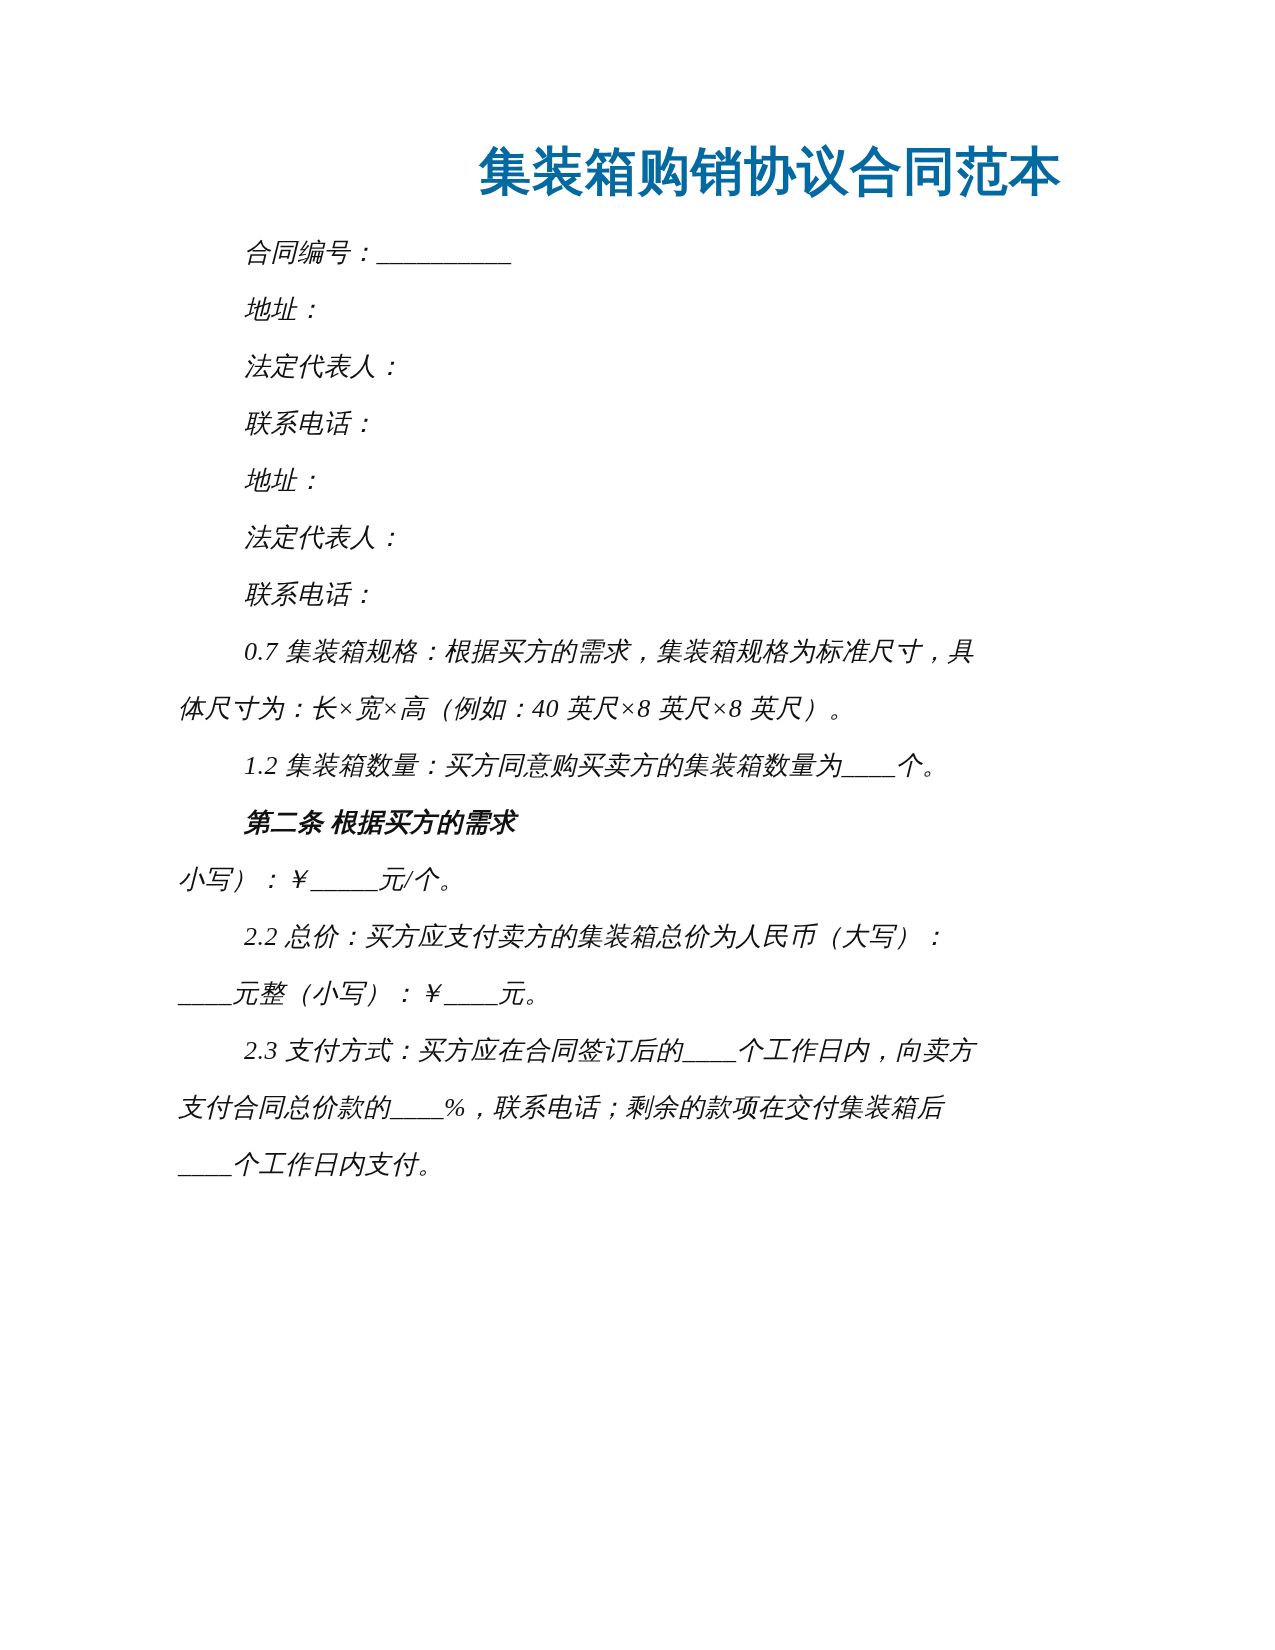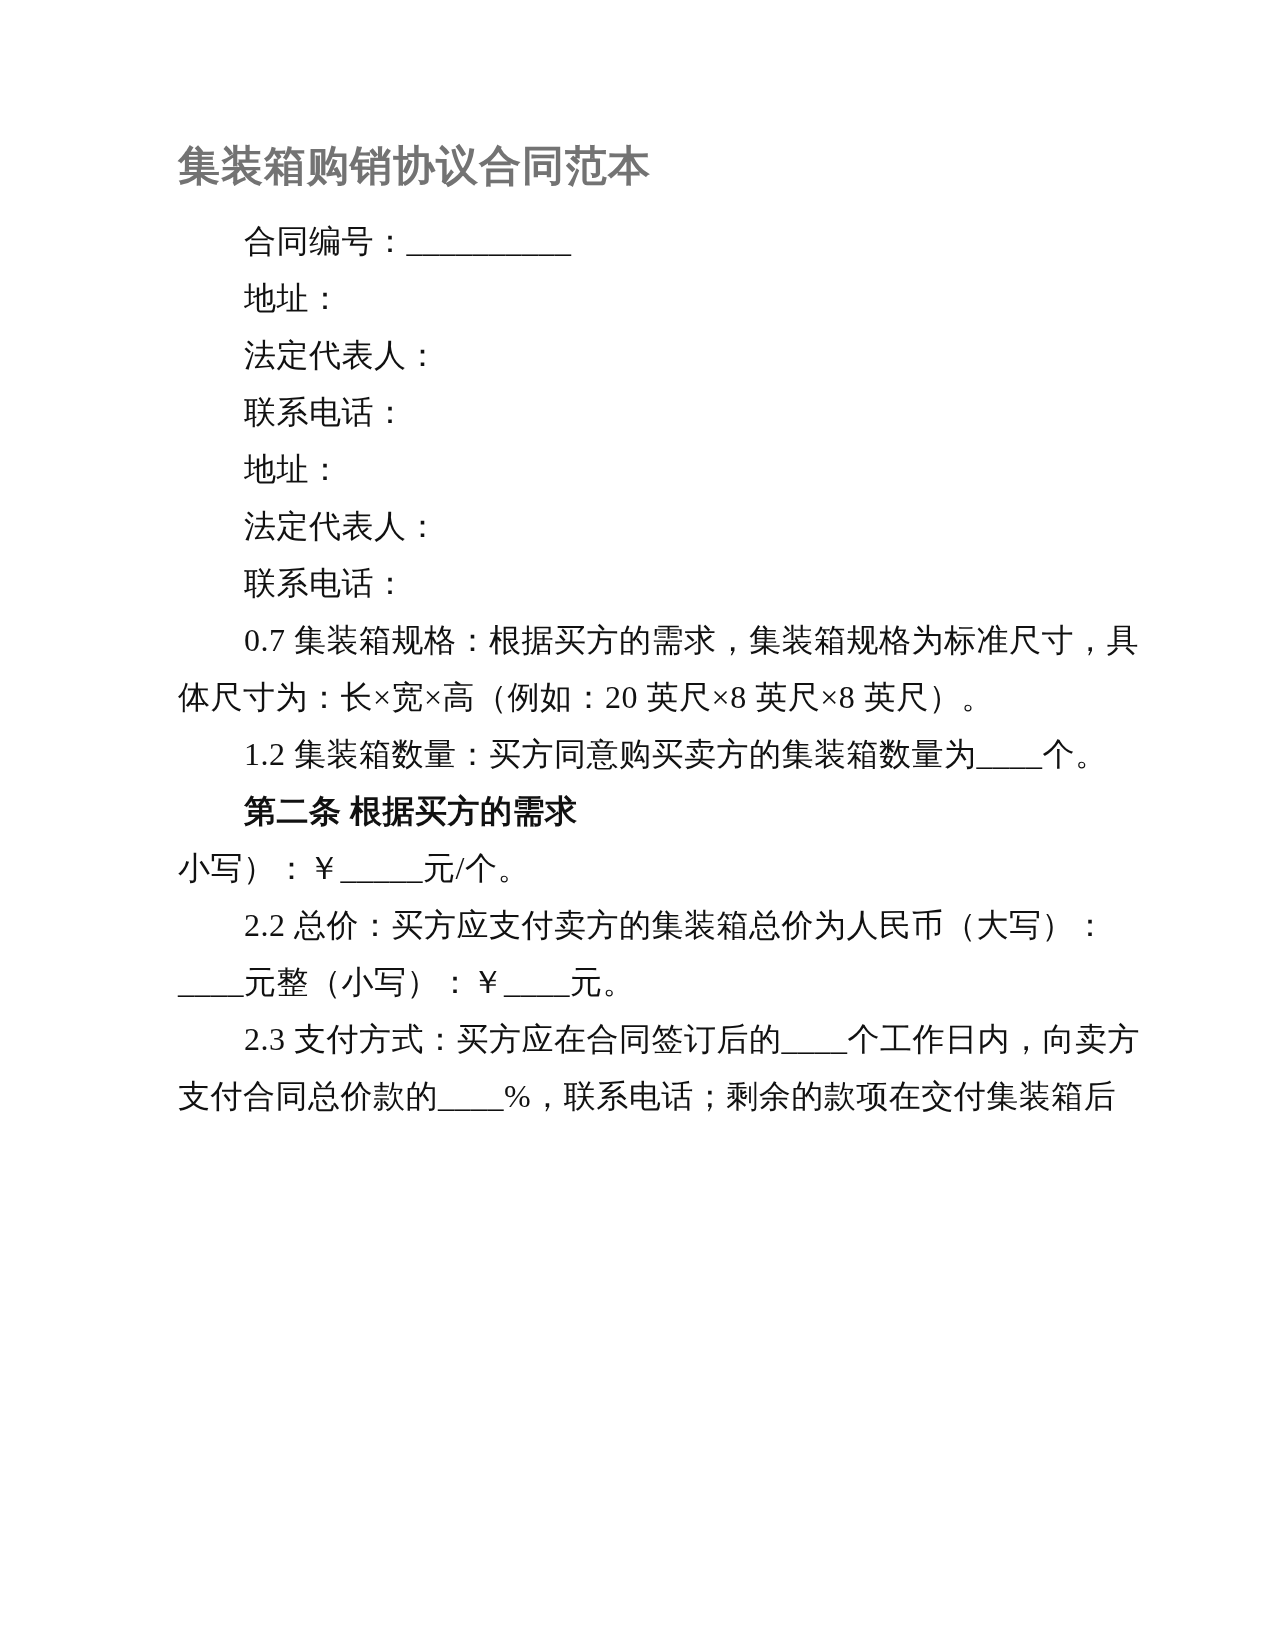--- a/index.html
+++ b/index.html
@@ -15,33 +15,34 @@
     color: #111111;
     font-family: "Liberation Serif", "DejaVu Serif", serif;
     overflow: hidden;
   }
   .doc {
     margin-left: 178px;
     width: 884px;
   }
   .doc-title {
     margin: 143px 0 24px 0;
-    font-size: 42px;
+    font-size: 52px;
     line-height: 1.1;
     font-weight: bold;
-    text-align: left;
+    text-align: right;
     letter-spacing: 1px;
-    color: #737373;
+    color: #0369a1;
     white-space: nowrap;
   }
   .line {
-    font-size: 32px;
+    font-size: 26px;
     line-height: 57px;
     white-space: nowrap;
     letter-spacing: 0.5px;
+    font-style: italic;
   }
   .line.indent {
     padding-left: 66px;
   }
   .line.heading {
     font-weight: bold;
   }
 </style>
 </head>
 <body>
@@ -51,23 +52,24 @@
     <h1 class="doc-title">集装箱购销协议合同范本</h1>
     <div id="lines-container">
         <div class="line indent">合同编号：__________</div>
         <div class="line indent">地址：</div>
         <div class="line indent">法定代表人：</div>
         <div class="line indent">联系电话：</div>
         <div class="line indent">地址：</div>
         <div class="line indent">法定代表人：</div>
         <div class="line indent">联系电话：</div>
         <div class="line indent">0.7 集装箱规格：根据买方的需求，集装箱规格为标准尺寸，具</div>
-        <div class="line">体尺寸为：长×宽×高（例如：20 英尺×8 英尺×8 英尺）。</div>
+        <div class="line">体尺寸为：长×宽×高（例如：40 英尺×8 英尺×8 英尺）。</div>
         <div class="line indent">1.2 集装箱数量：买方同意购买卖方的集装箱数量为____个。</div>
         <div class="line indent heading">第二条 根据买方的需求</div>
         <div class="line">小写）：￥_____元/个。</div>
         <div class="line indent">2.2 总价：买方应支付卖方的集装箱总价为人民币（大写）：</div>
         <div class="line">____元整（小写）：￥____元。</div>
         <div class="line indent">2.3 支付方式：买方应在合同签订后的____个工作日内，向卖方</div>
         <div class="line">支付合同总价款的____%，联系电话；剩余的款项在交付集装箱后</div>
+        <div class="line">____个工作日内支付。</div>
       </div>
   </div>
 </div>
 
 </body></html>

